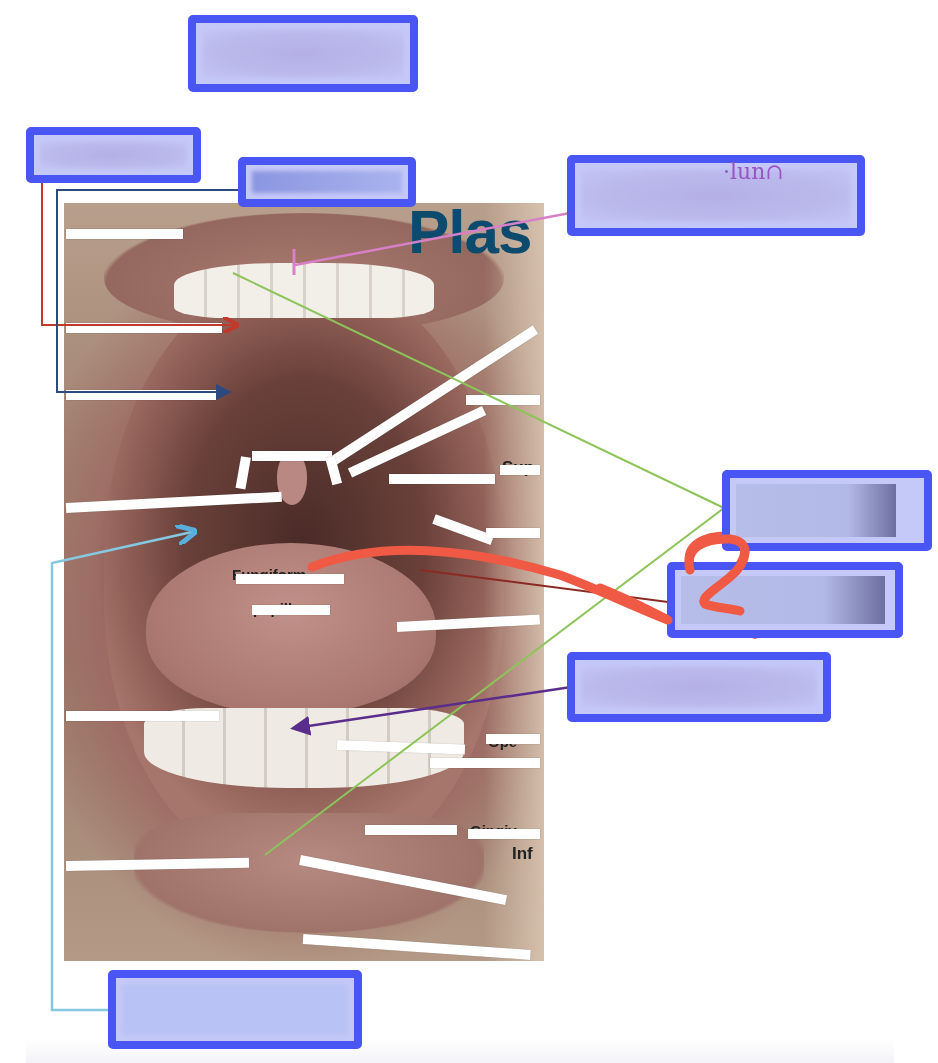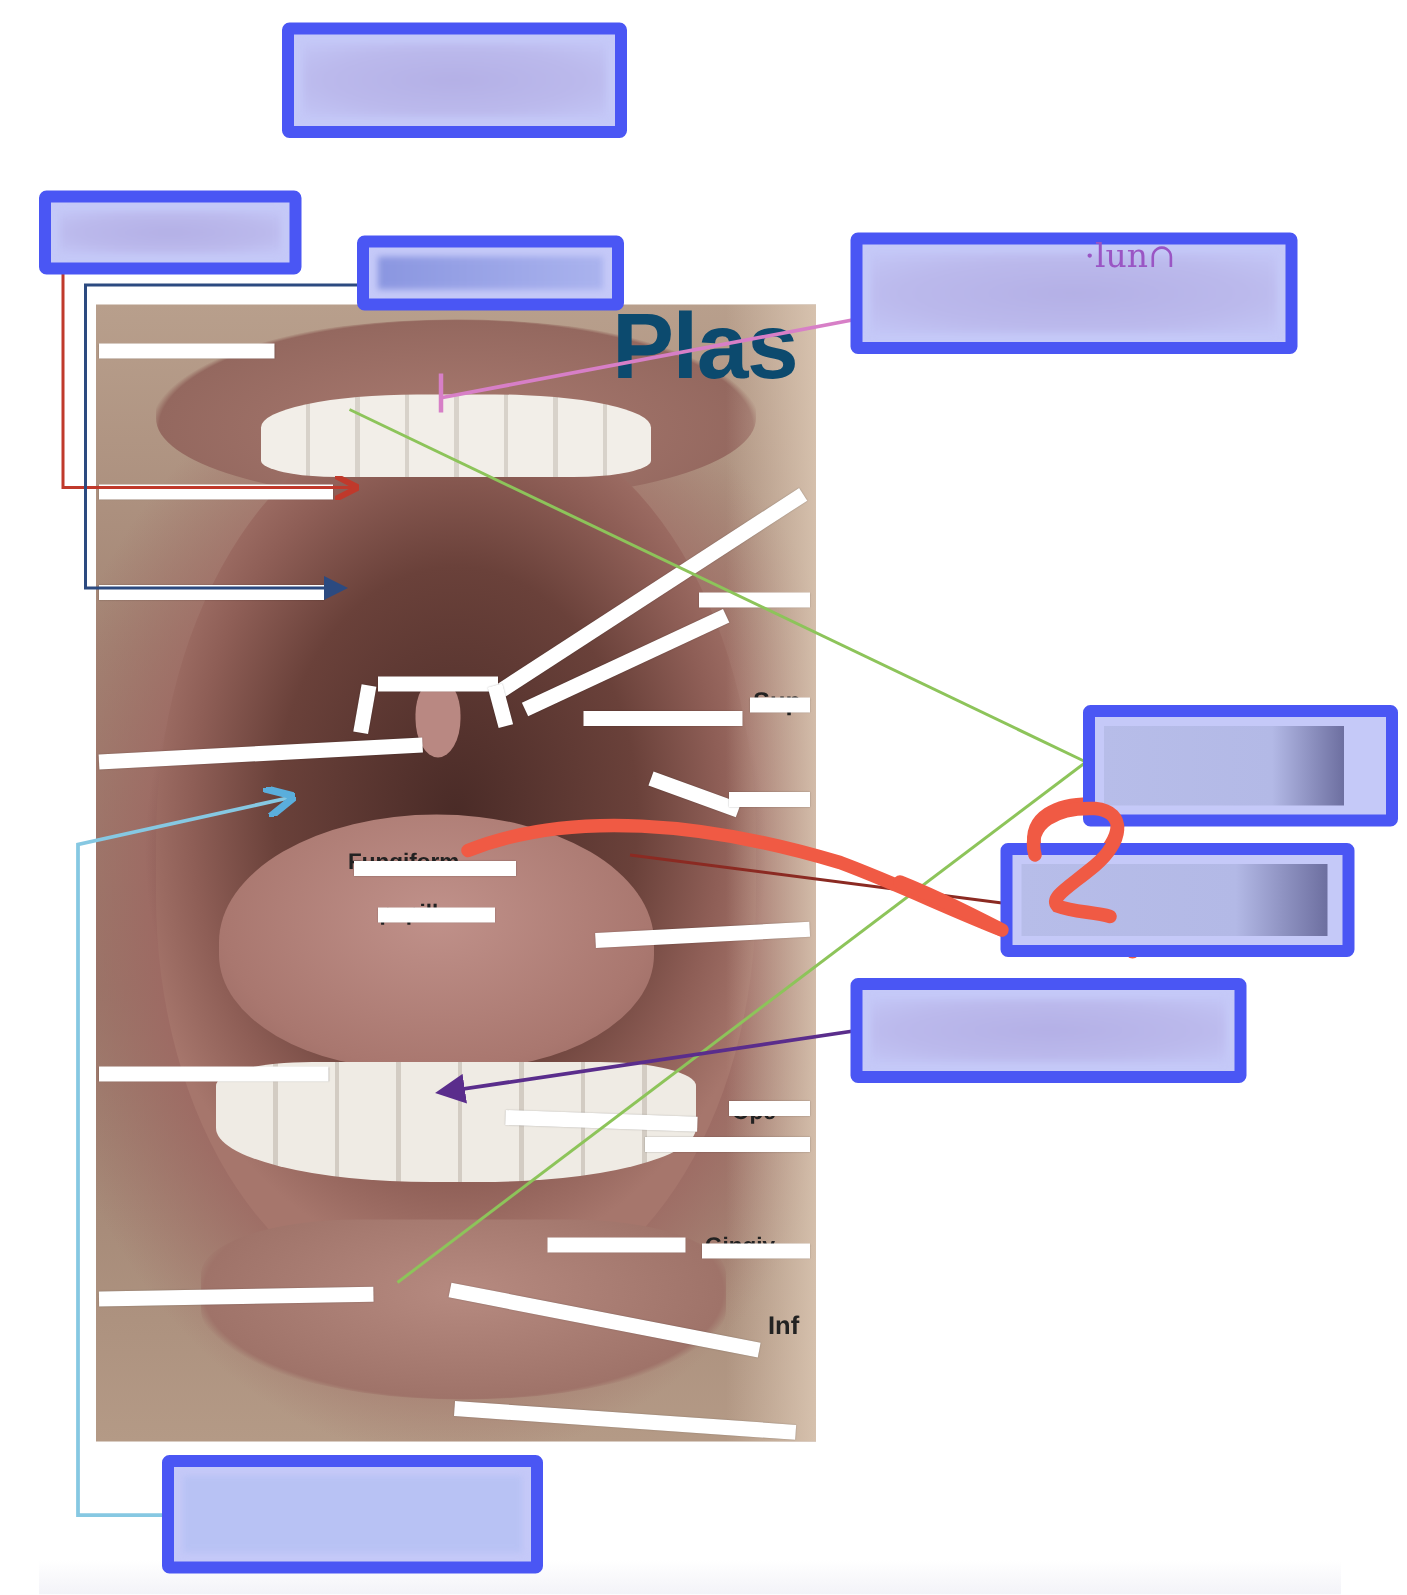--- a/index.html
+++ b/index.html
@@ -108,21 +108,21 @@
   <div class="cut-right"></div>
 </div>
 
 <div class="plas">Plas</div>
 
 <div class="frag" style="left:502px;top:458px;">Sup</div>
 <div class="frag" style="left:232px;top:566px;font-size:15px;">Fungiform</div>
 <div class="frag" style="left:253px;top:600px;font-size:15px;">papillae</div>
 <div class="frag" style="left:488px;top:733px;font-size:15px;">Ope</div>
 <div class="frag" style="left:470px;top:822px;font-size:15px;">Gingiv</div>
-<div class="frag" style="left:512px;top:874px;">Inf</div>
+<div class="frag" style="left:512px;top:844px;">Inf</div>
 
 <div class="slot" style="left:66px;top:229px;width:117px;"></div>
 <div class="slot" style="left:66px;top:323px;width:156px;"></div>
 <div class="slot" style="left:66px;top:390px;width:150px;"></div>
 <div class="slot" style="left:466px;top:395px;width:74px;"></div>
 <div class="slot" style="left:330px;top:458px;width:245px;transform:rotate(-33deg);"></div>
 <div class="slot" style="left:350px;top:468px;width:148px;transform:rotate(-25deg);"></div>
 <div class="slot" style="left:252px;top:451px;width:80px;"></div>
 <div class="slot" style="left:246px;top:452px;width:32px;transform:rotate(100deg);"></div>
 <div class="slot" style="left:330px;top:452px;width:28px;transform:rotate(75deg);"></div>

